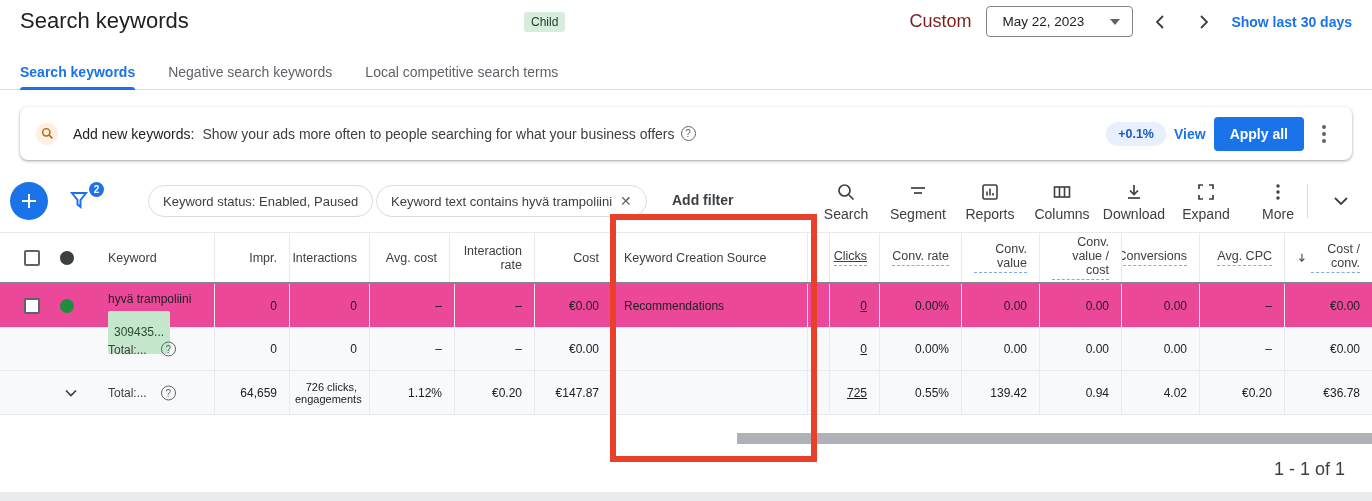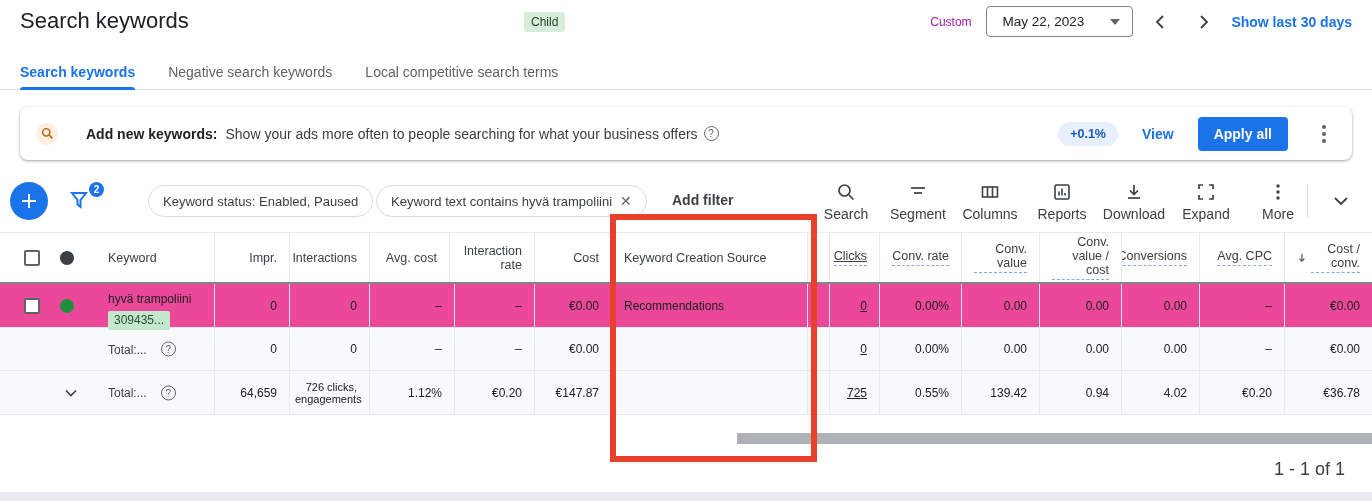--- a/index.html
+++ b/index.html
@@ -4,40 +4,40 @@
 <style>
   * { box-sizing: border-box; margin: 0; padding: 0; }
   html,body { background:#fff; }
   body { font-family: "Liberation Sans", "DejaVu Sans", sans-serif; color:#202124; }
   .canvas { position:relative; width:1372px; height:501px; background:#fff; overflow:hidden; }
 
   
   .page-title { position:absolute; left:20px; top:8px; font-size:22px; color:#202124; }
   .child-badge { position:absolute; left:524px; top:12px; background:#d7ecda; color:#1d3b24; font-size:12px; padding:3px 7px; border-radius:3px; }
   .daterange { position:absolute; right:20px; top:6px; display:flex; align-items:center; gap:14px; }
-  .custom-label { font-size:12px; color:#a21caf; }
+  .custom-label { font-size:18px; color:#7f1d1d; }
   .date-select { display:flex; align-items:center; gap:26px; border:1px solid #80868b; border-radius:4px; height:31px; padding:0 12px 0 16px; cursor:pointer; background:#fff; }
   .date-select .val { font-size:13.5px; color:#202124; }
   .caret-down { width:0; height:0; border-left:5px solid transparent; border-right:5px solid transparent; border-top:6px solid #5f6368; }
   .nav-chev { width:28px; height:28px; display:flex; align-items:center; justify-content:center; cursor:pointer; }
   .link-blue { color:#1a73e8; font-size:14px; font-weight:bold; cursor:pointer; text-decoration:none;text-align:right; }
 
   
   .tabbar { position:absolute; left:0; top:55px; width:100%; height:35px; border-bottom:1px solid #dadce0; display:flex; align-items:center; padding-left:20px; gap:33px; }
   .tab { font-size:14px; color:#5f6368; cursor:pointer; position:relative; height:35px; display:flex; align-items:center; }
   .tab.active { color:#1a73e8; font-weight:bold; }
   .tab.active::after { content:""; position:absolute; left:0; right:0; bottom:0; height:3px; background:#1a73e8; border-radius:3px 3px 0 0; }
 
   
   .banner { position:absolute; left:20px; top:107px; width:1332px; height:53px; background:#fff; border-radius:8px; box-shadow:0 1px 2px rgba(60,64,67,.3), 0 1px 3px 1px rgba(60,64,67,.15); display:flex; align-items:center; padding:0 16px 0 16px; }
   .banner-ico { width:22px; height:22px; border-radius:50%; background:#feefe3; display:flex; align-items:center; justify-content:center; flex:none; }
-  .banner-title { font-size:14px; font-weight:bold; color:#202124; margin-left:28px; white-space:nowrap; }
+  .banner-title { font-size:14px; font-weight:normal; color:#202124; margin-left:15px; white-space:nowrap; }
   .banner-desc { font-size:14px; color:#3c4043; margin-left:8px; white-space:nowrap; }
   .help-circle { width:15px; height:15px; border:1.4px solid #5f6368; border-radius:50%; color:#5f6368; font-size:10px; display:inline-flex; align-items:center; justify-content:center; margin-left:6px; flex:none; }
-  .banner-right { margin-left:auto; display:flex; align-items:center; gap:24px; }
+  .banner-right { margin-left:auto; display:flex; align-items:center; gap:8px; }
   .uplift-pill { background:#e8f0fe; color:#185abc; font-size:12.5px; font-weight:bold; padding:5px 12px; border-radius:12px; }
   .apply-btn { background:#1a73e8; color:#fff; font-size:14px; font-weight:bold; border:none; border-radius:4px; height:34px; padding:0 16px; cursor:pointer; }
   .vdots { display:flex; flex-direction:column; gap:3px; padding:4px 10px; cursor:pointer; }
   .vdots i { width:4px; height:4px; border-radius:50%; background:#5f6368; }
 
   
   .toolbar { position:absolute; left:0; top:170px; width:100%; height:62px; display:flex; align-items:center; }
   .plus-fab { position:absolute; left:10px; top:12px; width:38px; height:38px; border-radius:50%; background:#1a73e8; border:none; color:#fff; cursor:pointer; display:flex; align-items:center; justify-content:center; }
   .funnel-wrap { position:absolute; left:68px; top:18px; width:34px; height:30px; cursor:pointer; }
   .filter-count { position:absolute; right:-2px; top:-6px; width:15px; height:15px; background:#1a73e8; color:#fff; font-size:10px; border-radius:50%; display:flex; align-items:center; justify-content:center; font-weight:bold; }
@@ -64,21 +64,21 @@
   .c-kw { width:215px; position:relative; border-right:1px solid #e8eaed; }
   .c1 { width:75px; } .c2 { width:80px; } .c3 { width:85px; } .c4 { width:80px; } .c5 { width:77px; }
   .c-src { width:196px; } .c-sp { width:22px; padding:0; }
   .c6 { width:50px;text-decoration:underline; } .c7 { width:82px; } .c8 { width:78px; } .c9 { width:82px; } .c10 { width:78px; } .c11 { width:85px; } .c12 { width:87px; border-right:none; }
   .cbx { position:absolute; left:24px; top:50%; margin-top:-8px; width:16px; height:16px; border:2px solid #5f6368; border-radius:2px; background:#fff; cursor:pointer; }
   .sdot { position:absolute; left:60px; top:50%; margin-top:-7px; width:14px; height:14px; border-radius:50%; }
   .sdot.gray { background:#3c4043; }
   .sdot.green { background:#1e8e3e; }
   .kw-label { position:absolute; left:108px; top:50%; transform:translateY(-50%); font-size:12.5px; color:#3c4043; }
   .kw-cellbody { position:absolute; left:108px; top:8px; font-size:12px; color:#202124; width:100px; line-height:15px; }
-  .id-pill { display:inline-block; margin-top:4px; background:#c5e7cb; color:#274c33; font-size:12px; padding:2px 6px; border-radius:2px; }
+  .id-pill { display:inline-block; margin-top:4px; background:#c5e7cb; color:#274c33; font-size:12px; padding:14px 6px; border-radius:2px; }
   .tot-label { position:absolute; left:108px; top:50%; transform:translateY(-50%); font-size:12px; color:#3c4043; display:flex; align-items:center; gap:8px; }
   .row-chev { position:absolute; left:62px; top:50%; margin-top:-9px; width:20px; height:18px; cursor:pointer; }
   .multi { line-height:12px; font-size:11px; }
   .sort-head { display:flex; align-items:center; gap:4px; justify-content:flex-end; }
 
   .hscroll-thumb { position:absolute; left:737px; top:433px; width:635px; height:11px; background:#aeb1b6; cursor:pointer; }
 
   .pagination { position:absolute; right:27px; top:459px; font-size:18px; color:#3c4043; }
   .bottom-strip { position:absolute; left:0; top:492px; width:100%; height:9px; background:#e9ebee; }
 
@@ -174,34 +174,34 @@
       </div>
       <div class="tb-act">
         <svg width="20" height="20" viewBox="0 0 20 20">
             <line x1="3" y1="6" x2="17" y2="6" stroke="#3c4043" stroke-width="1.7"></line>
             <line x1="6" y1="11" x2="14" y2="11" stroke="#3c4043" stroke-width="1.7"></line>
           </svg>
         <span class="lbl">Segment</span>
       </div>
       <div class="tb-act">
         <svg width="20" height="20" viewBox="0 0 20 20">
-            <rect x="2.5" y="5" width="15" height="10" fill="none" stroke="#3c4043" stroke-width="1.6"></rect>
-            <line x1="7.5" y1="5" x2="7.5" y2="15" stroke="#3c4043" stroke-width="1.6"></line>
-            <line x1="12.5" y1="5" x2="12.5" y2="15" stroke="#3c4043" stroke-width="1.6"></line>
-          </svg>
-        <span class="lbl">Columns</span>
-      </div>
-      <div class="tb-act">
-        <svg width="20" height="20" viewBox="0 0 20 20">
             <rect x="3" y="3" width="14" height="14" rx="1.5" fill="none" stroke="#3c4043" stroke-width="1.6"></rect>
             <line x1="7" y1="13.5" x2="7" y2="9.5" stroke="#3c4043" stroke-width="1.6"></line>
             <line x1="10" y1="13.5" x2="10" y2="6.5" stroke="#3c4043" stroke-width="1.6"></line>
             <line x1="13" y1="13.5" x2="13" y2="11" stroke="#3c4043" stroke-width="1.6"></line>
           </svg>
         <span class="lbl">Reports</span>
+      </div>
+      <div class="tb-act">
+        <svg width="20" height="20" viewBox="0 0 20 20">
+            <rect x="2.5" y="5" width="15" height="10" fill="none" stroke="#3c4043" stroke-width="1.6"></rect>
+            <line x1="7.5" y1="5" x2="7.5" y2="15" stroke="#3c4043" stroke-width="1.6"></line>
+            <line x1="12.5" y1="5" x2="12.5" y2="15" stroke="#3c4043" stroke-width="1.6"></line>
+          </svg>
+        <span class="lbl">Columns</span>
       </div>
       <div class="tb-act">
         <svg width="20" height="20" viewBox="0 0 20 20">
             <line x1="10" y1="3" x2="10" y2="12" stroke="#3c4043" stroke-width="1.7"></line>
             <polyline points="6,8.5 10,12.5 14,8.5" fill="none" stroke="#3c4043" stroke-width="1.7"></polyline>
             <line x1="4" y1="16" x2="16" y2="16" stroke="#3c4043" stroke-width="1.7"></line>
           </svg>
         <span class="lbl">Download</span>
       </div>
       <div class="tb-act">

